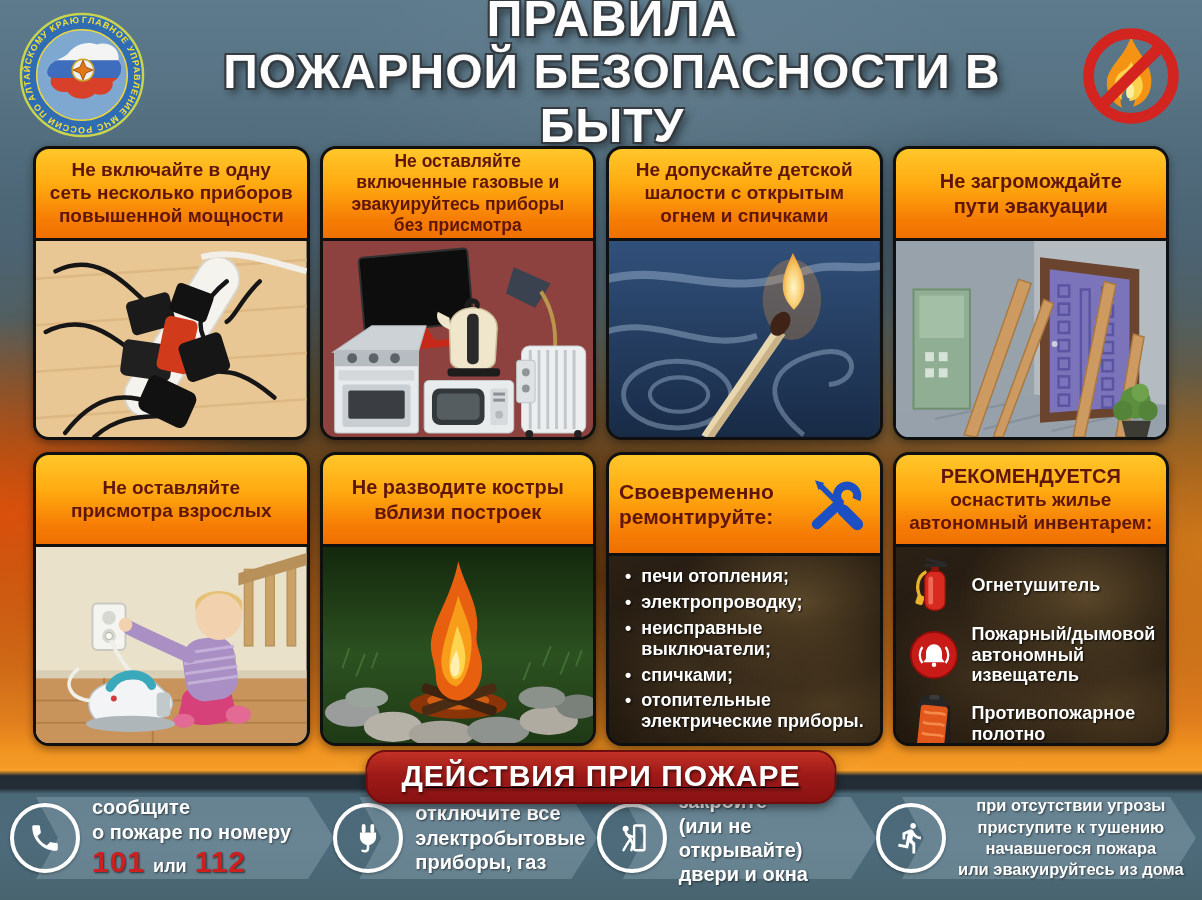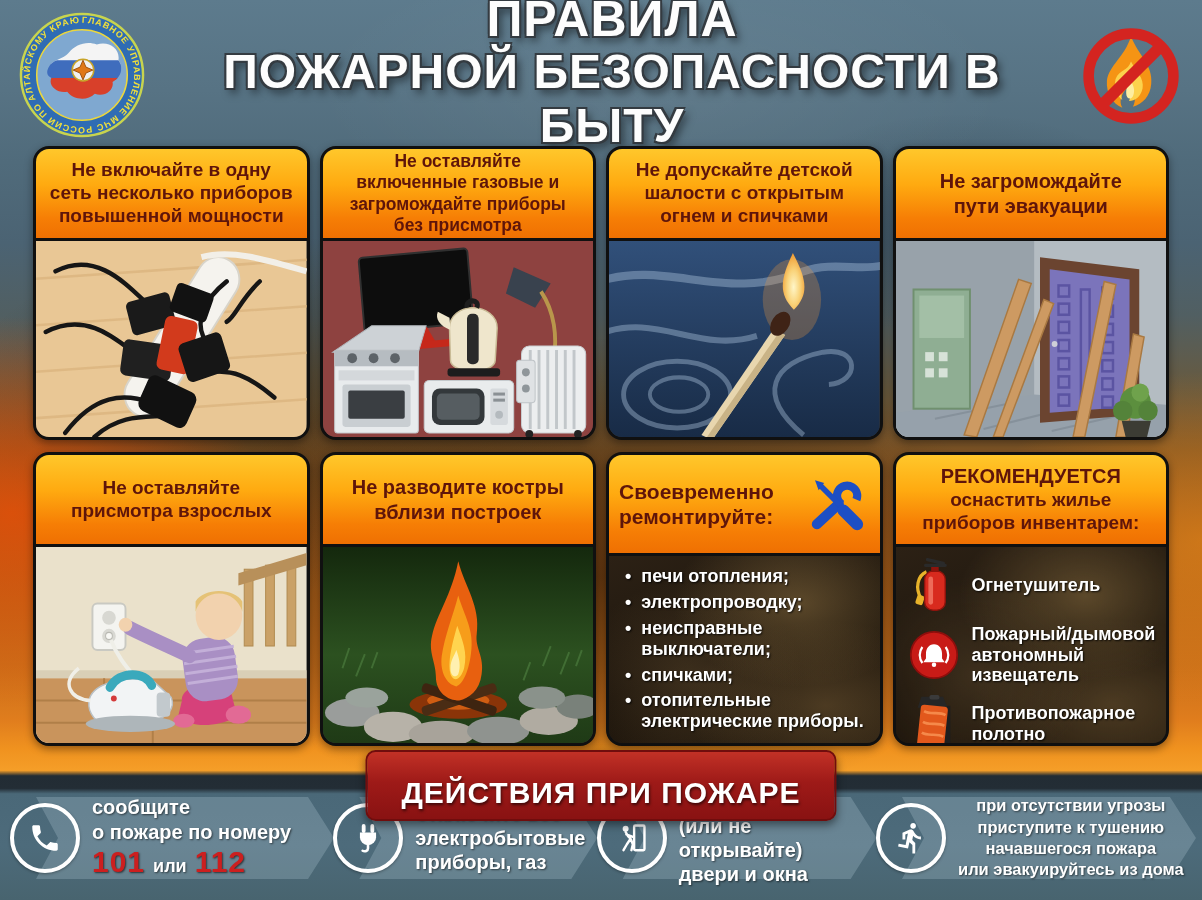--- a/index.html
+++ b/index.html
@@ -67,22 +67,22 @@
   .rlist li::before { content:"•"; flex:none; }
   .equip { padding:8px 6px 4px 10px; display:flex; flex-direction:column; gap:9px; }
   .erow { display:flex; align-items:center; gap:10px; }
   .eicon { flex:none; width:56px; display:flex; justify-content:center; }
   .elabel { font-size:18px; font-weight:bold; color:#fff; line-height:1.15;
             text-shadow:1px 1px 2px rgba(0,0,0,.85); }
 
   
   .banner { position:absolute; top:750px; left:50%; transform:translateX(-50%);
             background:linear-gradient(180deg,#c23126 0%, #9e1a18 45%, #891212 100%);
-            border:2px solid #700d0d; border-radius:10px; padding:24px 34px 9px;
-            box-shadow:0 4px 8px rgba(0,0,0,.45); z-index:3; }
+            border:2px solid #700d0d; border-radius:20px; padding:7px 34px 9px;
+            box-shadow:0 4px 8px rgba(0,0,0,.45); z-index:3;text-decoration:underline; }
   .banner span { font-size:30px; font-weight:bold; color:#fff; letter-spacing:1px;
                  white-space:nowrap; text-shadow:1px 2px 3px rgba(0,0,0,.6); }
 
   
   .ftr { position:absolute; top:792px; left:0; right:0; height:104px;
          display:flex; align-items:flex-start; justify-content:space-between;
          padding:0 10px; box-sizing:border-box; }
   .fitem { position:relative; display:flex; align-items:center; gap:12px; height:92px; }
   .f1 { width:320px; } .f2 { width:260px; } .f3 { width:276px; } .f4 { width:316px; }
   .chev { position:absolute; top:5px; bottom:5px; left:26px; right:-4px;
@@ -168,21 +168,21 @@
           <rect x="150" y="95" width="46" height="40" rx="6" fill="#161616" transform="rotate(-18 173 115)"></rect>
           <rect x="108" y="140" width="54" height="38" rx="8" fill="#111" transform="rotate(25 135 159)"></rect>
         </svg>
       </div>
     </div>
 
     <div class="card">
       <div class="chead">
         <div class="cline sm">Не оставляйте</div>
         <div class="cline sm">включенные газовые и</div>
-        <div class="cline sm">загромождайте приборы</div>
+        <div class="cline sm">эвакуируйтесь приборы</div>
         <div class="cline sm">без присмотра</div>
       </div>
       <div class="cphoto">
         <svg viewBox="0 0 278 194" preserveAspectRatio="none">
           <rect width="278" height="194" fill="#8e4240"></rect>
           <g transform="rotate(-5 95 55)">
             <rect x="40" y="12" width="112" height="74" rx="4" fill="#0d0d0d" stroke="#303030" stroke-width="2"></rect>
             <path d="M88 86 L104 86 L112 102 L78 102 Z" fill="#c6281a"></path>
             <rect x="58" y="100" width="84" height="7" rx="3" fill="#c6281a"></rect>
           </g>
@@ -436,21 +436,21 @@
               <span>отопительные электрические приборы.</span>
             </li>
         </ul>
       </div>
     </div>
 
     <div class="card">
       <div class="chead">
         <div class="cline lg">РЕКОМЕНДУЕТСЯ</div>
         <div class="cline">оснастить жилье</div>
-        <div class="cline">приборов инвентарем:</div>
+        <div class="cline">автономный инвентарем:</div>
       </div>
       <div class="darkbody equip">
         <div class="erow">
           <span class="eicon">
             <svg width="42" height="60" viewBox="0 0 44 64">
               <path d="M14 18 C4 22 2 36 8 46" stroke="#e8b32a" stroke-width="3.5" fill="none"></path>
               <rect x="3" y="43" width="8" height="10" rx="2" fill="#e8b32a" transform="rotate(18 7 48)"></rect>
               <rect x="12" y="17" width="22" height="42" rx="9" fill="#d82a1e" stroke="#8e130c" stroke-width="1.5"></rect>
               <rect x="16" y="23" width="5" height="30" rx="2.5" fill="#f37a68" opacity=".8"></rect>
               <rect x="19" y="11" width="8" height="7" fill="#8e130c"></rect>

